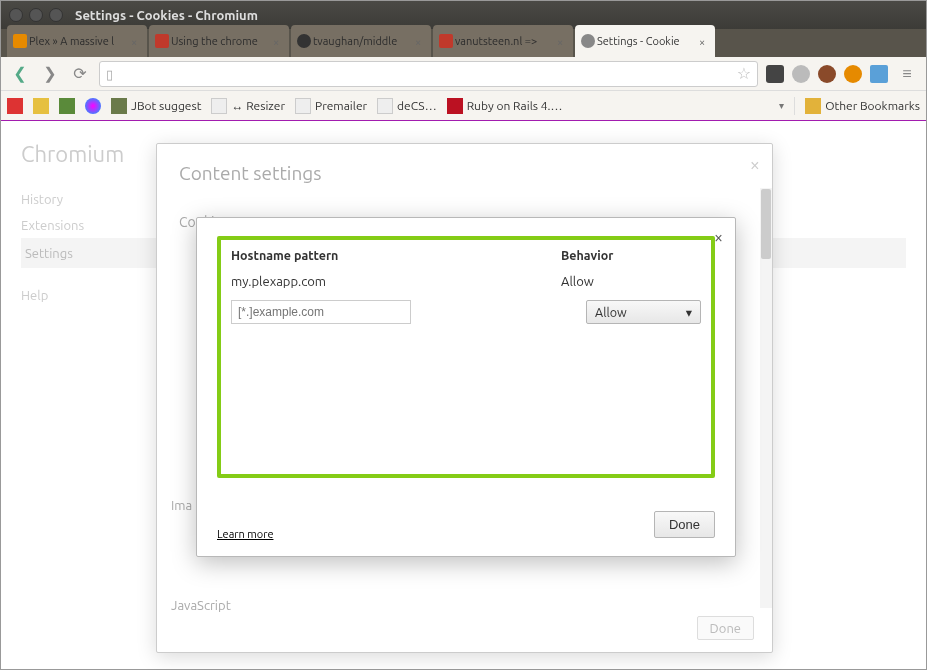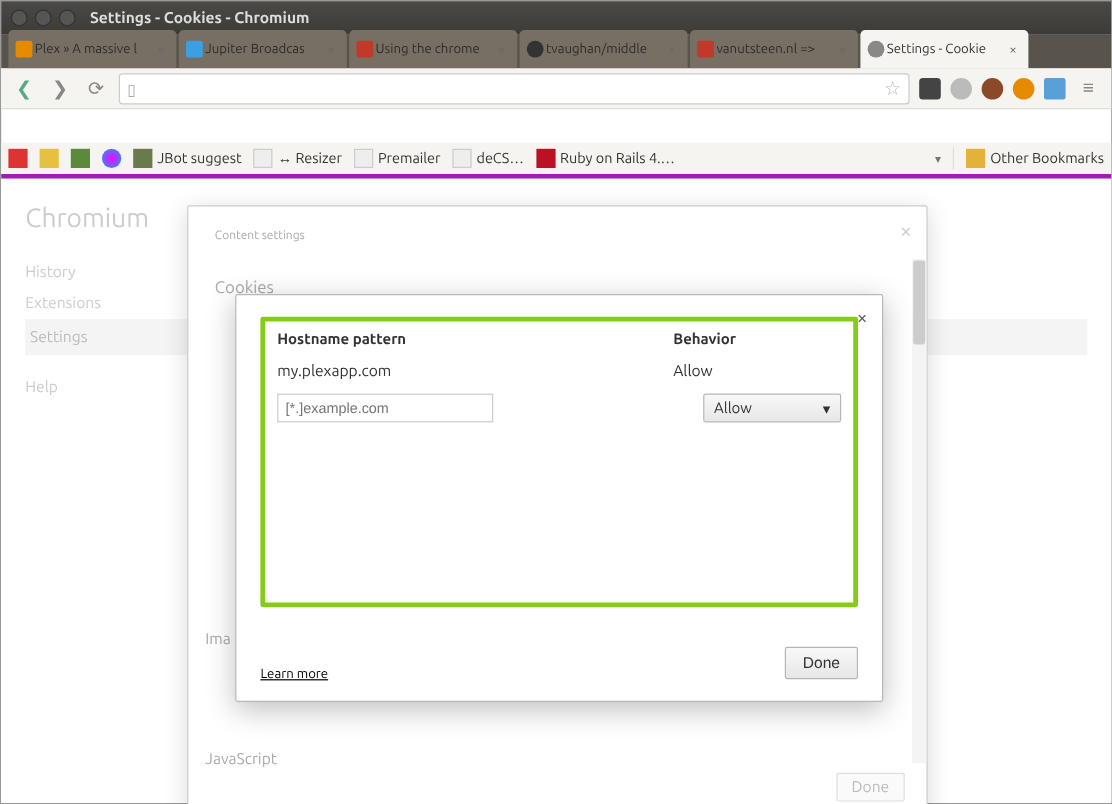--- a/index.html
+++ b/index.html
@@ -23,35 +23,35 @@
 .nav-btn { width: 22px; height: 22px; display: flex; align-items: center; justify-content: center; color: #888; font-size: 16px; }
 .nav-btn.enabled { color: #5a8; }
 .omnibox { flex: 1; height: 26px; border: 1px solid #ccc; border-radius: 3px; background: #fff; display: flex; align-items: center; padding: 0 6px; gap: 6px; }
 .page-ico { width: 14px; height: 14px; color: #aaa; }
 .url { font-size: 14px; color: #999; }
 .url .em1 { color: #333; }
 .star { margin-left: auto; color: #bbb; font-size: 16px; }
 .ext-icon { width: 18px; height: 18px; display:inline-block; }
 
 
-.bookmarks { height: 30px; background: #f6f4f0; border-bottom: 4px solid #a21caf; display: flex; align-items: center; padding: 0 6px; gap: 10px; font-size: 12px; color: #333; margin-top: 28px; }
+.bookmarks { height: 30px; background: #f6f4f0; border-bottom: 1px solid #a21caf; display: flex; align-items: center; padding: 0 6px; gap: 10px; font-size: 12px; color: #333; }
 .bm-item { display: flex; align-items: center; gap: 4px; }
 .spacer { flex: 1; }
 .chev { color: #777; font-size: 10px; }
 
 
 .content { flex: 1; position: relative; background: #fff; }
 .dimmed { position: absolute; inset: 0; background: #fff; padding: 20px; color: #999; }
 .dimmed .brand { font-size: 22px; color: #ccc; margin-bottom: 20px; }
 .dimmed .sidebar { font-size: 13px; color: #ccc; line-height: 2; }
 .sidebar .sel { color: #bbb; background: #f4f4f4; padding: 2px 4px; }
 
 
 .modal1 { position: absolute; left: 155px; top: 22px; width: 617px; height: 510px; background: #fff; border: 1px solid #ccc; border-radius: 2px; box-shadow: 0 4px 20px rgba(0,0,0,0.15); padding: 18px 22px; color: #aaa; }
-.modal1 .m1-title { font-size: 10px; color: #aaa; }
+.modal1 .m1-title { font-size: 19px; color: #aaa; }
 .modal1 .m1-close { position: absolute; right: 12px; top: 10px; color: #ccc; font-size: 18px; }
 .modal1 .m1-section { margin-top: 30px; font-size: 14px; color: #aaa; }
 .modal1 .m1-sub { position: absolute; left: 14px; bottom: 140px; color: #aaa; font-size: 13px; }
 .modal1 .m1-sub2 { position: absolute; left: 14px; bottom: 40px; color: #aaa; font-size: 13px; }
 .modal1 .m1-done { position: absolute; right: 18px; bottom: 12px; padding: 4px 12px; border: 1px solid #ddd; color: #bbb; background: #fafafa; border-radius: 2px; font-size: 13px; }
 .scrollbar { position: absolute; right: 0; top: 44px; bottom: 44px; width: 12px; background: #f4f4f4; }
 .scroll-th { width: 10px; height: 70px; background: #ccc; margin: 1px; border-radius: 2px; }
 
 
 .modal2 { position: absolute; left: 195px; top: 96px; width: 540px; background: #fff; border: 1px solid #b8b8b8; box-shadow: 0 6px 24px rgba(0,0,0,0.25); border-radius: 2px; padding: 18px 20px 16px 20px; color: #333; }
@@ -87,25 +87,20 @@
     <span class="title-text">Settings - Cookies - Chromium</span>
   </div>
 
   <div class="tabstrip">
     <div class="tab">
         <span class="fav fav-orange"></span>
         <span class="tab-label">Plex » A massive l</span>
         <span class="tab-close">×</span>
       </div>
     <div class="tab">
-        <span class="fav fav-blue"></span>
-        <span class="tab-label">Jupiter Broadcas</span>
-        <span class="tab-close">×</span>
-      </div>
-    <div class="tab">
         <span class="fav fav-red"></span>
         <span class="tab-label">Using the chrome</span>
         <span class="tab-close">×</span>
       </div>
     <div class="tab">
         <span class="fav fav-gh"></span>
         <span class="tab-label">tvaughan/middle</span>
         <span class="tab-close">×</span>
       </div>
     <div class="tab">

